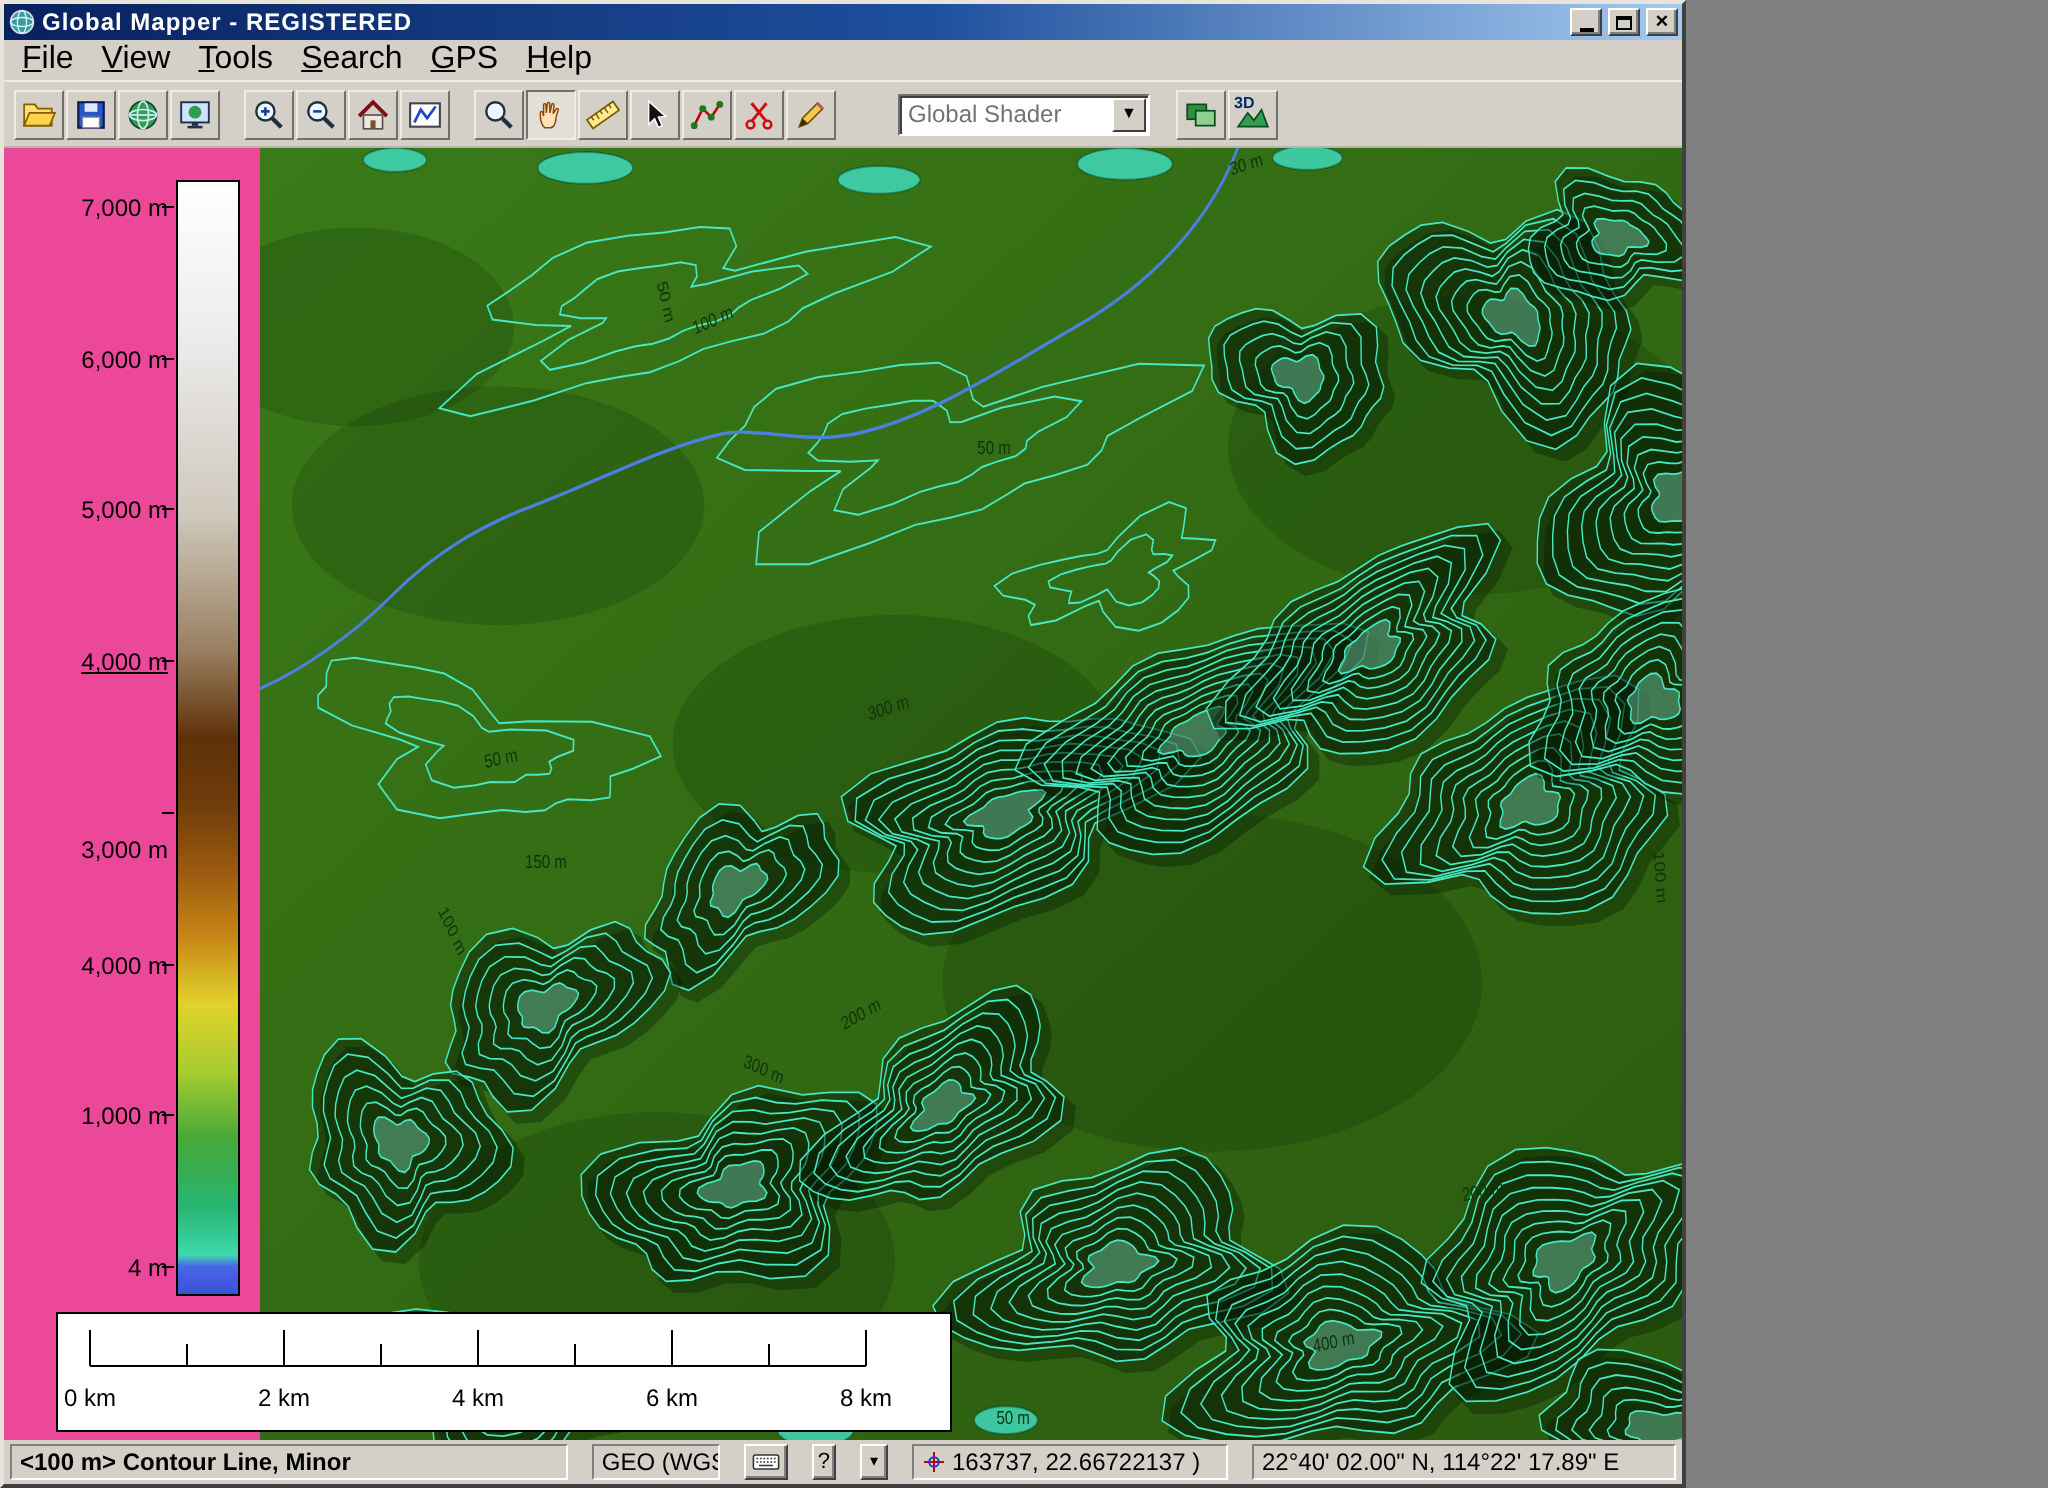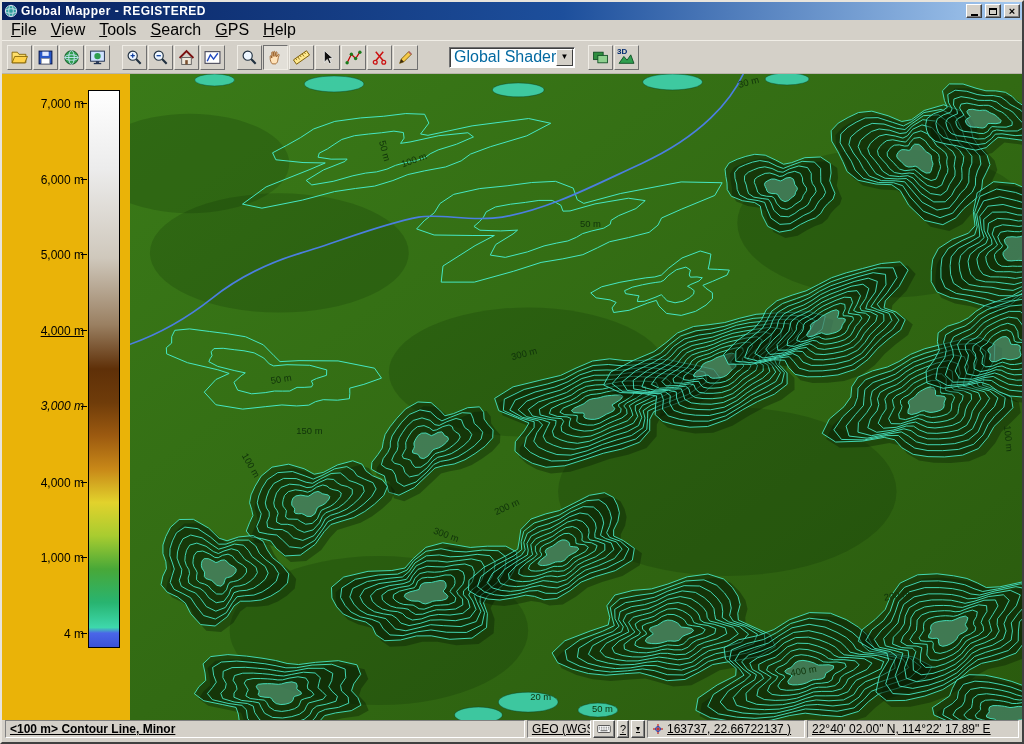--- a/index.html
+++ b/index.html
@@ -1,50 +1,50 @@
 <!DOCTYPE html>
 <html><head>
 <meta charset="utf-8">
 <style>
   html,body{margin:0;padding:0;}
   body{width:1024px;height:744px;overflow:hidden;background:#808080;font-family:"Liberation Sans",sans-serif;}
-  .window{width:1024px;height:744px;box-sizing:border-box;border:2px solid;border-color:#e8e4dc #404040 #404040 #e8e4dc;background:#d4d0c8;display:flex;flex-direction:column;}
+  .window{width:843px;height:744px;box-sizing:border-box;border:2px solid;border-color:#e8e4dc #404040 #404040 #e8e4dc;background:#d4d0c8;display:flex;flex-direction:column;}
   
   .titlebar{height:18px;flex:0 0 18px;display:flex;align-items:center;gap:3px;padding:0 2px;background:linear-gradient(90deg,#08215f 0%,#1d4f9c 55%,#a6caf0 100%);}
   .title-text{flex:1;color:#fff;font-weight:bold;font-size:12px;line-height:18px;white-space:nowrap;overflow:hidden;letter-spacing:.5px;}
   .winbtn{width:16px;height:14px;padding:0;background:#d4d0c8;border:1px solid;border-color:#fff #404040 #404040 #fff;box-shadow:inset -1px -1px #808080;display:flex;align-items:center;justify-content:center;}
   .glyph-min{width:7px;height:2px;background:#000;margin-top:7px;}
   .glyph-max{width:8px;height:7px;border:1px solid #000;border-top-width:2px;box-sizing:border-box;}
   .glyph-close{font-size:11px;font-weight:bold;line-height:1;color:#000;}
   
   .menubar{height:20px;flex:0 0 20px;display:flex;align-items:center;padding-left:2px;font-size:16px;}
   .menu-item{padding:2px 7px;color:#000;}
   
   .toolbar{height:34px;flex:0 0 34px;display:flex;align-items:center;padding:0 5px;gap:1px;border-top:1px solid #f0ede6;border-bottom:1px solid #b8b4ac;box-sizing:border-box;}
   .tb-group{display:flex;align-items:flex-start;gap:1px;}
   .tbtn{position:relative;width:25px;height:25px;padding:0;display:flex;align-items:center;justify-content:center;background:#d4d0c8;border:1px solid;border-color:#efece5 #707070 #707070 #efece5;}
   .tbtn.pressed{border-color:#707070 #efece5 #efece5 #707070;background:#e2dfd8;}
   .ticon{display:flex;align-items:center;justify-content:center;}
   .btn-label{position:absolute;top:1px;left:2px;font-size:8px;font-weight:bold;color:#002a70;}
   .sep{display:inline-block;width:10px;height:25px;}
   .combo{margin:0 12px 0 30px;width:126px;height:21px;box-sizing:border-box;background:#fff;border:1px solid;border-color:#707070 #fff #fff #707070;box-shadow:inset 1px 1px 0 #404040;display:flex;align-items:center;}
-  .combo-val{flex:1;font-size:16px;padding:0 4px;white-space:nowrap;overflow:hidden;color:#0369a1;}
+  .combo-val{flex:1;font-size:12px;padding:0 4px;white-space:nowrap;overflow:hidden;color:#737373;}
   .combo-dd{width:17px;height:17px;margin-right:1px;padding:0;background:#d4d0c8;border:1px solid;border-color:#fff #404040 #404040 #fff;display:flex;align-items:center;justify-content:center;font-size:8px;line-height:1;color:#000;}
   
   .content{flex:1;position:relative;background:#fff;overflow:hidden;}
-  .legend{position:absolute;left:0;top:0;bottom:0;width:128px;background:#eab308;}
+  .legend{position:absolute;left:0;top:0;bottom:0;width:128px;background:#ec4899;}
   .ramp{position:absolute;left:86px;top:16px;width:30px;height:556px;border:1px solid #000;
     background:linear-gradient(to bottom,#ffffff 0%,#ececec 14%,#cfc8bc 30%,#9a8062 42%,#5f3008 50%,#6f3c0a 56%,#9c5a10 62%,#c88818 68%,#e2d22c 74%,#a8cc30 80%,#48a838 86%,#28b470 92%,#3ed8ac 96.5%,#4a66e8 97.5%,#3a52d8 100%);}
   .leglbl{position:absolute;right:46px;font-size:12px;color:#000;white-space:nowrap;}
   .legtick{position:absolute;left:79px;width:6px;height:1px;background:#000;}
   .maparea{position:absolute;left:128px;top:0;right:0;bottom:0;background:#336b13;}
   .maparea svg{display:block;width:100%;height:100%;}
   .scalebox{position:absolute;left:26px;bottom:4px;width:446px;height:58px;background:#fff;border:1px solid #000;z-index:5;}
   
-  .statusbar{height:22px;flex:0 0 22px;display:flex;gap:2px;padding:0 3px;font-size:12px;text-decoration:underline;}
+  .statusbar{height:22px;flex:0 0 22px;display:flex;align-items:center;gap:12px;padding:0 3px;font-size:12px;}
   .sp{height:18px;box-sizing:border-box;border:1px solid;border-color:#808080 #fff #fff #808080;display:flex;align-items:center;gap:3px;padding:0 4px;white-space:nowrap;overflow:hidden;color:#000;}
   .sp-hint{flex:1;font-weight:bold;}
   .sp-proj{width:64px;flex:0 0 64px;}
   .sp-coords{width:158px;flex:0 0 158px;}
   .sp-latlon{width:212px;flex:0 0 212px;}
   .sbtn{height:18px;padding:0 2px;background:#d4d0c8;border:1px solid;border-color:#fff #404040 #404040 #fff;box-shadow:inset -1px -1px #808080;display:flex;align-items:center;justify-content:center;font-size:11px;line-height:1;color:#000;}
   .sbtn.narrow{width:14px;font-size:8px;}
   u{text-decoration:underline;}
 </style>
 </head>
@@ -462,29 +462,48 @@
       <div class="ramp"></div>
       <div>
           <div class="leglbl" style="top: 23px;">7,000 m</div>
           <div class="legtick" style="top: 29px;"></div>
           <div class="leglbl" style="top: 98.7px;">6,000 m</div>
           <div class="legtick" style="top: 104.7px;"></div>
           <div class="leglbl" style="top: 174.4px;">5,000 m</div>
           <div class="legtick" style="top: 180.4px;"></div>
           <div class="leglbl" style="top: 250.1px; text-decoration: underline;">4,000 m</div>
           <div class="legtick" style="top: 256.1px;"></div>
-          <div class="leglbl" style="top: 325px; font-style: italic;">3,000 m</div>
+          <div class="leglbl" style="top: 344px;">3,000 m</div>
           <div class="legtick" style="top: 331.8px;"></div>
           <div class="leglbl" style="top: 401.5px;">4,000 m</div>
           <div class="legtick" style="top: 407.5px;"></div>
           <div class="leglbl" style="top: 477.2px;">1,000 m</div>
           <div class="legtick" style="top: 483.2px;"></div>
           <div class="leglbl" style="top: 552.9px;">4 m</div>
           <div class="legtick" style="top: 558.9px;"></div>
         </div>
+    </div>
+    <div class="scalebox">
+      <svg width="444" height="56" viewBox="0 0 444 56">
+          <line x1="16" y1="26" x2="404" y2="26" stroke="#000" stroke-width="1"></line>
+          <line x1="16" y1="8" x2="16" y2="26" stroke="#000" stroke-width="1"></line>
+          <line x1="64.5" y1="15" x2="64.5" y2="26" stroke="#000" stroke-width="1"></line>
+          <line x1="113" y1="8" x2="113" y2="26" stroke="#000" stroke-width="1"></line>
+          <line x1="161.5" y1="15" x2="161.5" y2="26" stroke="#000" stroke-width="1"></line>
+          <line x1="210" y1="8" x2="210" y2="26" stroke="#000" stroke-width="1"></line>
+          <line x1="258.5" y1="15" x2="258.5" y2="26" stroke="#000" stroke-width="1"></line>
+          <line x1="307" y1="8" x2="307" y2="26" stroke="#000" stroke-width="1"></line>
+          <line x1="355.5" y1="15" x2="355.5" y2="26" stroke="#000" stroke-width="1"></line>
+          <line x1="404" y1="8" x2="404" y2="26" stroke="#000" stroke-width="1"></line>
+          <text x="16" y="46" text-anchor="middle" font-size="12" font-family="Liberation Sans, sans-serif" fill="#000">0 km</text>
+          <text x="113" y="46" text-anchor="middle" font-size="12" font-family="Liberation Sans, sans-serif" fill="#000">2 km</text>
+          <text x="210" y="46" text-anchor="middle" font-size="12" font-family="Liberation Sans, sans-serif" fill="#000">4 km</text>
+          <text x="307" y="46" text-anchor="middle" font-size="12" font-family="Liberation Sans, sans-serif" fill="#000">6 km</text>
+          <text x="404" y="46" text-anchor="middle" font-size="12" font-family="Liberation Sans, sans-serif" fill="#000">8 km</text>
+        </svg>
     </div>
   </div>
 
   <div class="statusbar">
     <div class="sp sp-hint">
       <span>&lt;100 m&gt; Contour Line, Minor</span>
     </div>
     <div class="sp sp-proj">
       <span>GEO (WGS8</span>
     </div>

